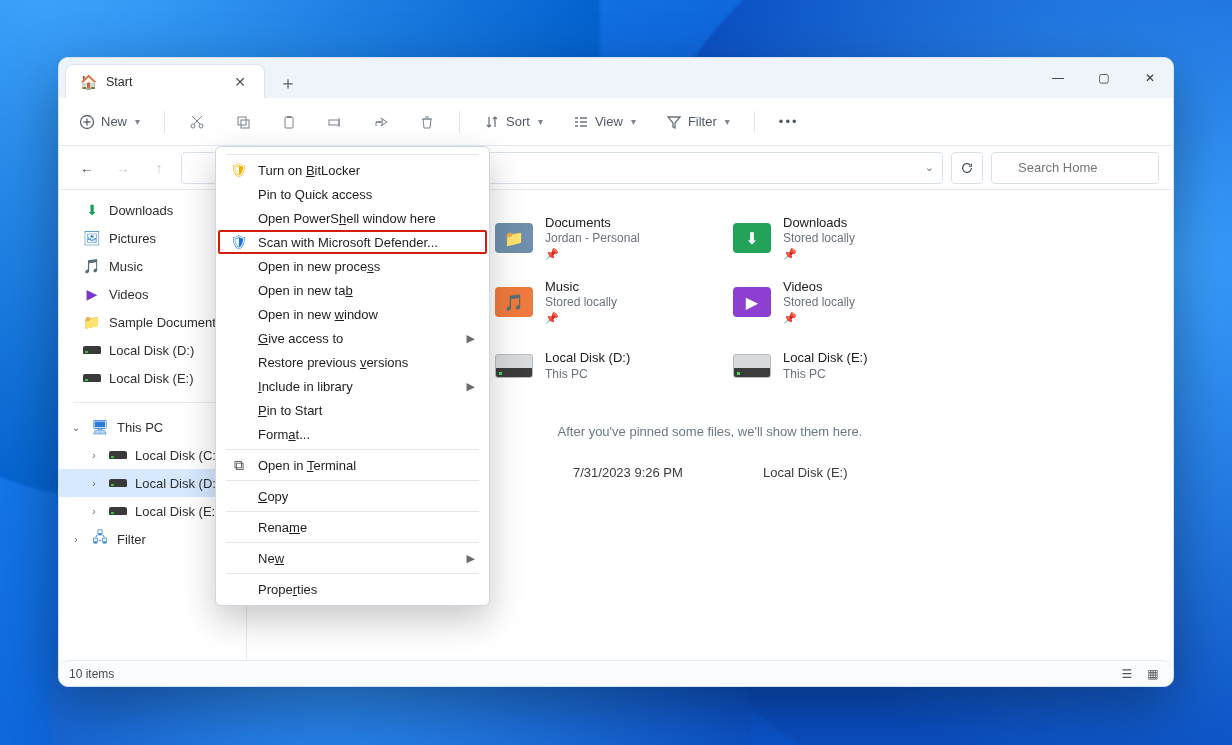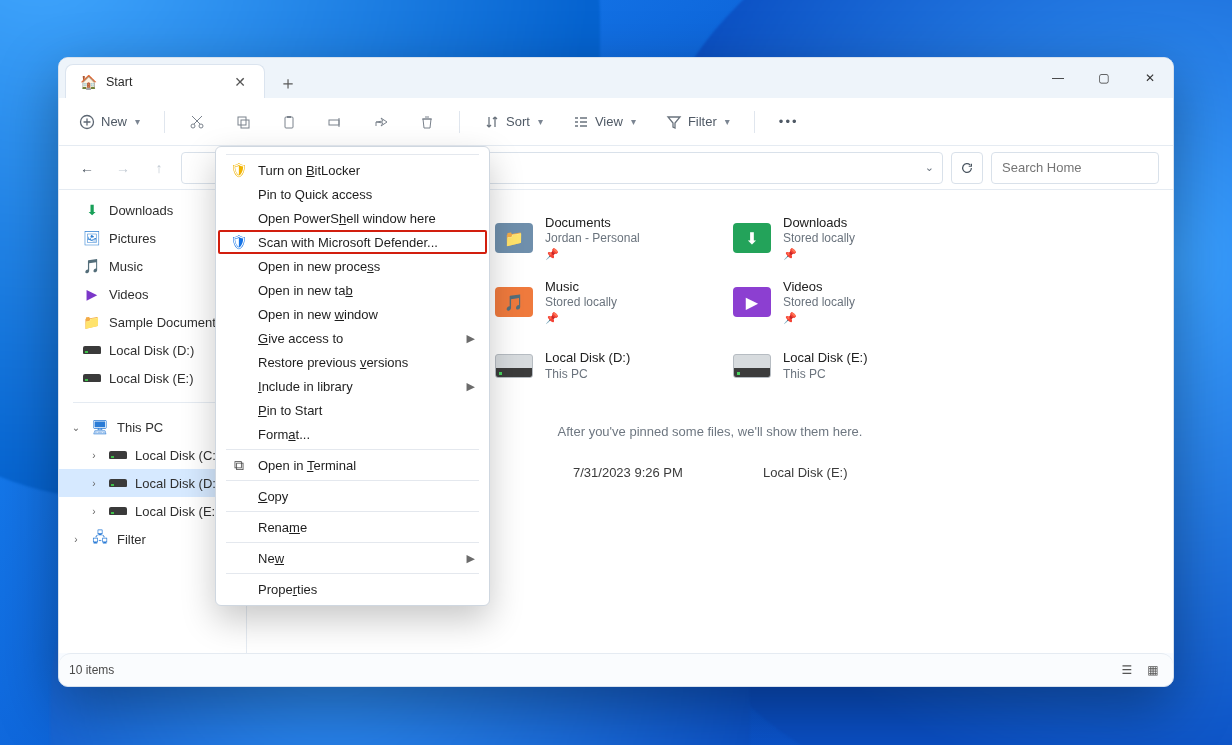--- a/index.html
+++ b/index.html
@@ -31,21 +31,21 @@
   .tbtn svg { width:16px; height:16px; }
   .tsep { width:1px; height:22px; background:#e0e6ee; }
   .chev { font-size:10px; color:#7b8592; margin-left:2px;}
 
   .navrow { height:44px; background:#ffffff; display:flex; align-items:center; gap:8px; padding:0 14px; border-bottom:1px solid #e5ebf2;}
   .navbtn { width:28px; height:28px; display:flex;align-items:center;justify-content:center;color:#4a5560;font-size:14px;border-radius:4px; cursor:pointer;}
   .navbtn.disabled { color:#c1c9d2; cursor:default;}
   .addrbar { flex:1; height:32px; border:1px solid #d9e1ea; border-radius:4px; background:#fff; display:flex; align-items:center; padding:0 8px;}
   .addrbar .dd { margin-left:auto; color:#6b7580; font-size:11px; cursor:pointer; }
   .refresh { width:32px; height:32px; border:1px solid #d9e1ea; border-radius:4px; display:flex;align-items:center;justify-content:center; color:#4a5560; cursor:pointer; background:#fff;}
-  .search { width:168px; height:32px; border:1px solid #d9e1ea; border-radius:4px; display:flex; align-items:center; padding:0 8px; background:#fff; gap:6px;}
+  .search { width:168px; height:32px; border:1px solid #d9e1ea; border-radius:4px; display:flex; align-items:center; padding:0 24px; background:#fff; gap:6px;}
   .search input { border:none; outline:none; flex:1; font-size:13px; color:#333; background:transparent;}
 
   .body { flex:1; display:flex; background:#ffffff; min-height:0; position:relative;}
   .sidebar { width:188px; border-right:1px solid #e5ebf2; padding:6px 0 0 0; overflow:hidden; position:relative;}
   .drag-grip { position:absolute; right:-3px; top:280px; width:6px; height:48px; background:#cfd7e0; border-radius:3px; cursor:ew-resize; }
   .src-item, .tree-item { display:flex; align-items:center; gap:8px; height:28px; padding:0 8px 0 24px; font-size:13px; color:#2f2f2f; cursor:pointer; white-space:nowrap; overflow:hidden;}
   .tree-item { padding-left:10px; }
   .tree-item .tw { width:14px; text-align:center; color:#666; font-size:10px;}
   .tree-item.sel { background:#d6e9ff; }
   .sec-sep { height:1px; background:#e5ebf2; margin:10px 14px; }
@@ -61,21 +61,21 @@
   .card .pin { font-size:11px; color:#9aa3ad; margin-top:2px;}
   .hint { text-align:center; color:#6e7781; font-size:13px; padding:26px 0 10px 0; }
 
   .filelist { padding:6px 20px 0 20px; }
   .row { display:flex; align-items:center; height:34px; font-size:13px; color:#2a2a2a; cursor:pointer; border-radius:4px; padding:0 6px;}
   .row .ficon { width:30px; text-align:center; font-size:18px; }
   .row .fname { width:270px; }
   .row .fdate { width:190px; color:#3b3b3b; }
   .row .floc { color:#3b3b3b; }
 
-  .statusbar { height:33px; border-top:1px solid #e5ebf2; display:flex; align-items:center; padding:0 10px; font-size:12px; color:#4a4a4a; background:#fafcfe;border-radius:12px; }
+  .statusbar { height:26px; border-top:1px solid #e5ebf2; display:flex; align-items:center; padding:0 10px; font-size:12px; color:#4a4a4a; background:#fafcfe;border-radius:12px; }
   .statusbar .viewtog { margin-left:auto; display:flex; gap:6px; color:#555;}
   .statusbar .viewtog div { width:20px; text-align:center; cursor:pointer;}
 
   
   .ctx {
     position:absolute; left:156px; top:88px; width:275px;
     background:#ffffff; border:1px solid #cfd7e0; border-radius:6px;
     box-shadow:0 14px 34px rgba(0,0,0,0.22); padding:4px 2px;
     z-index:50;
   }

